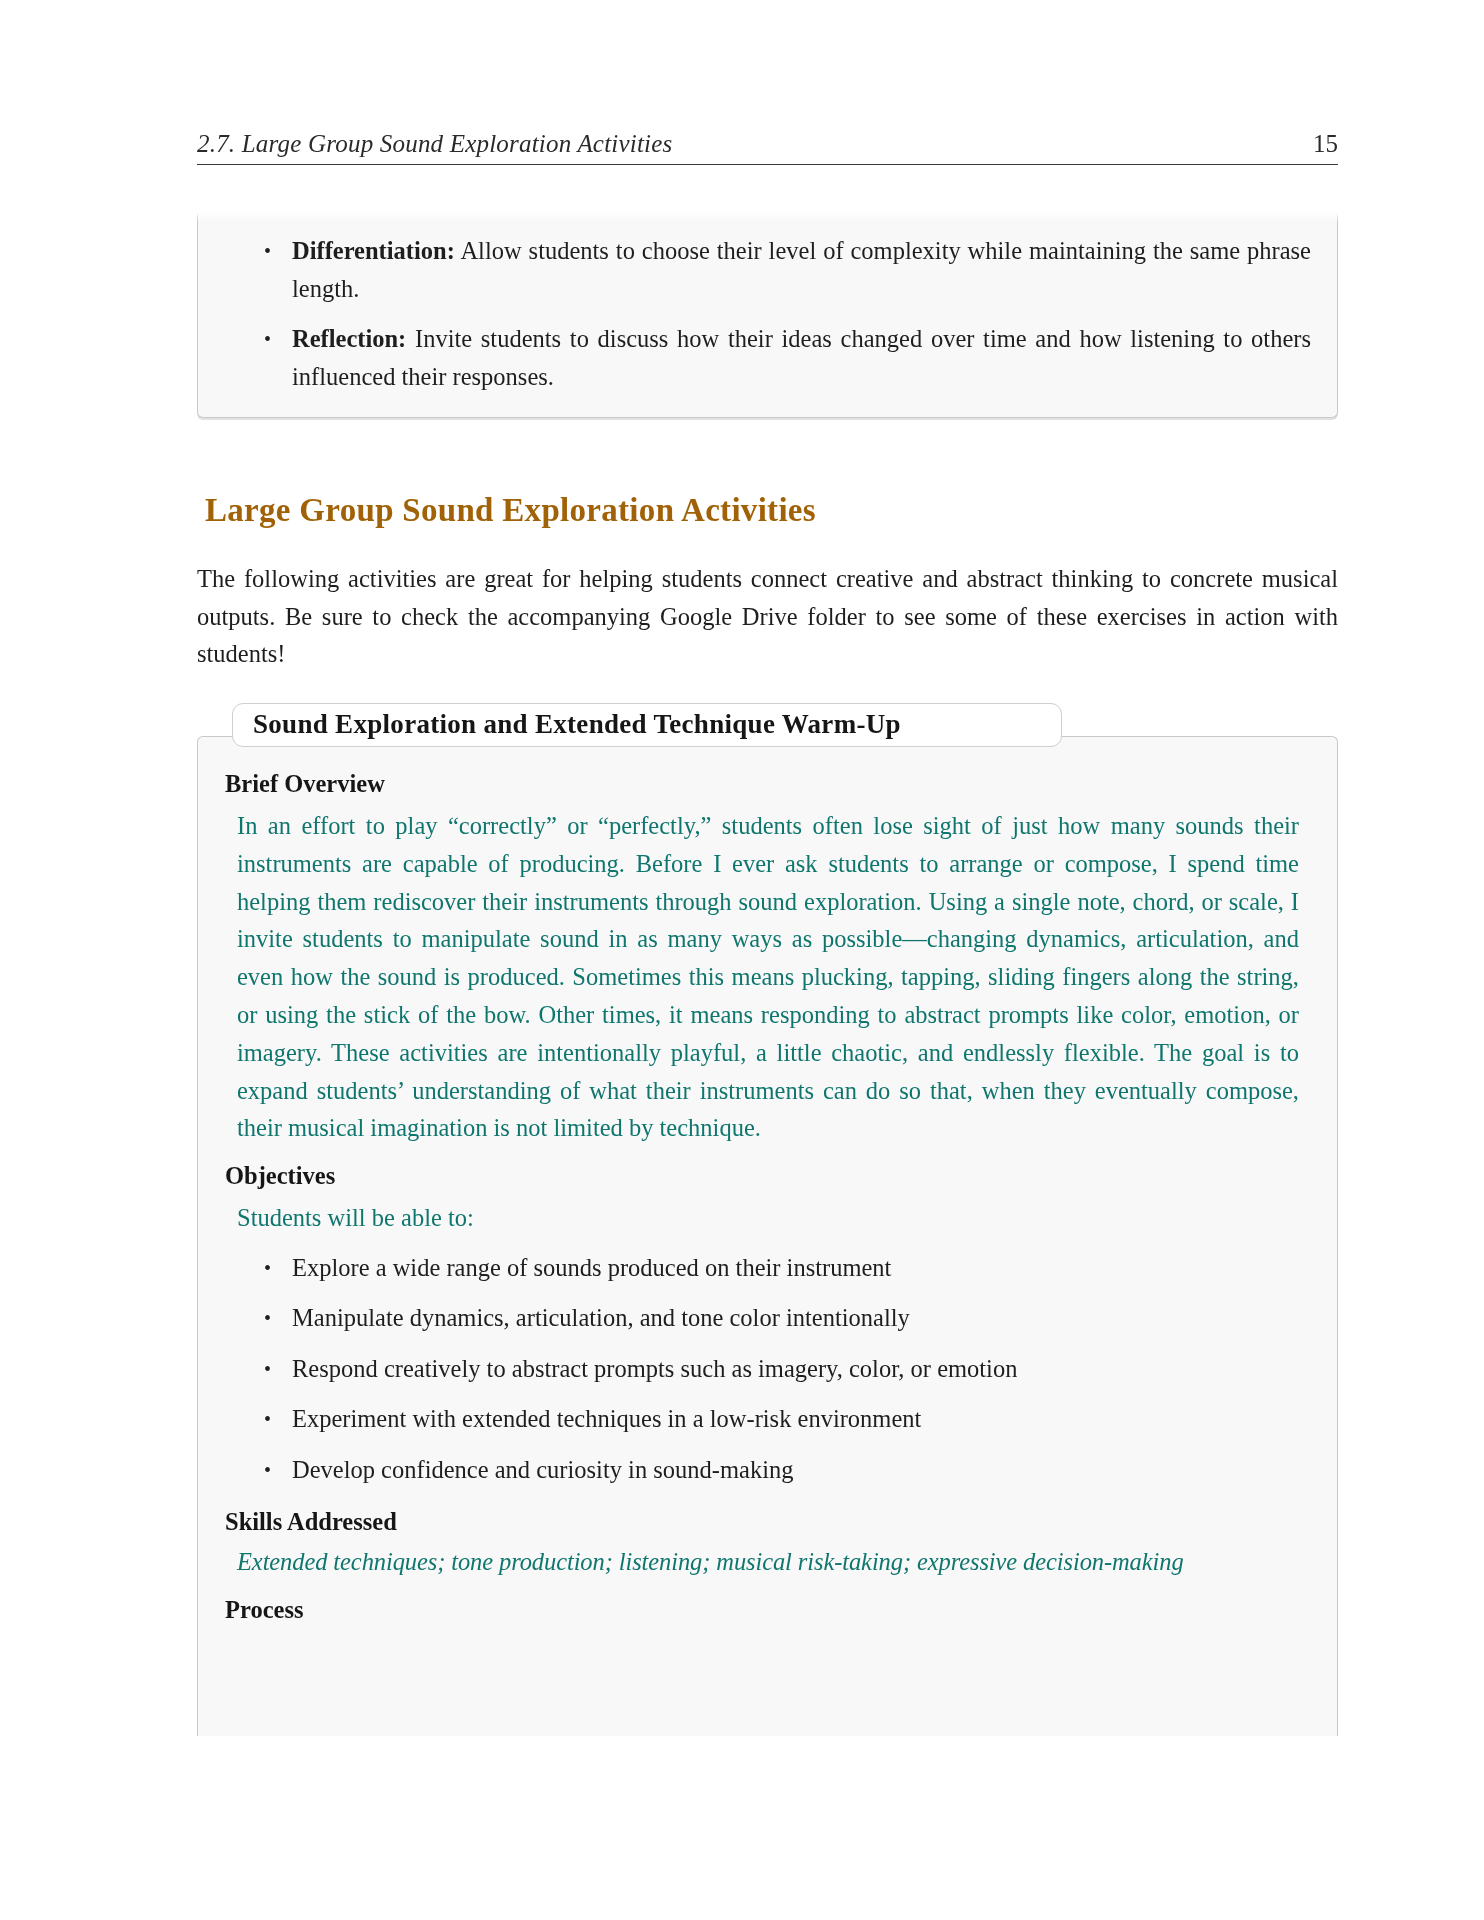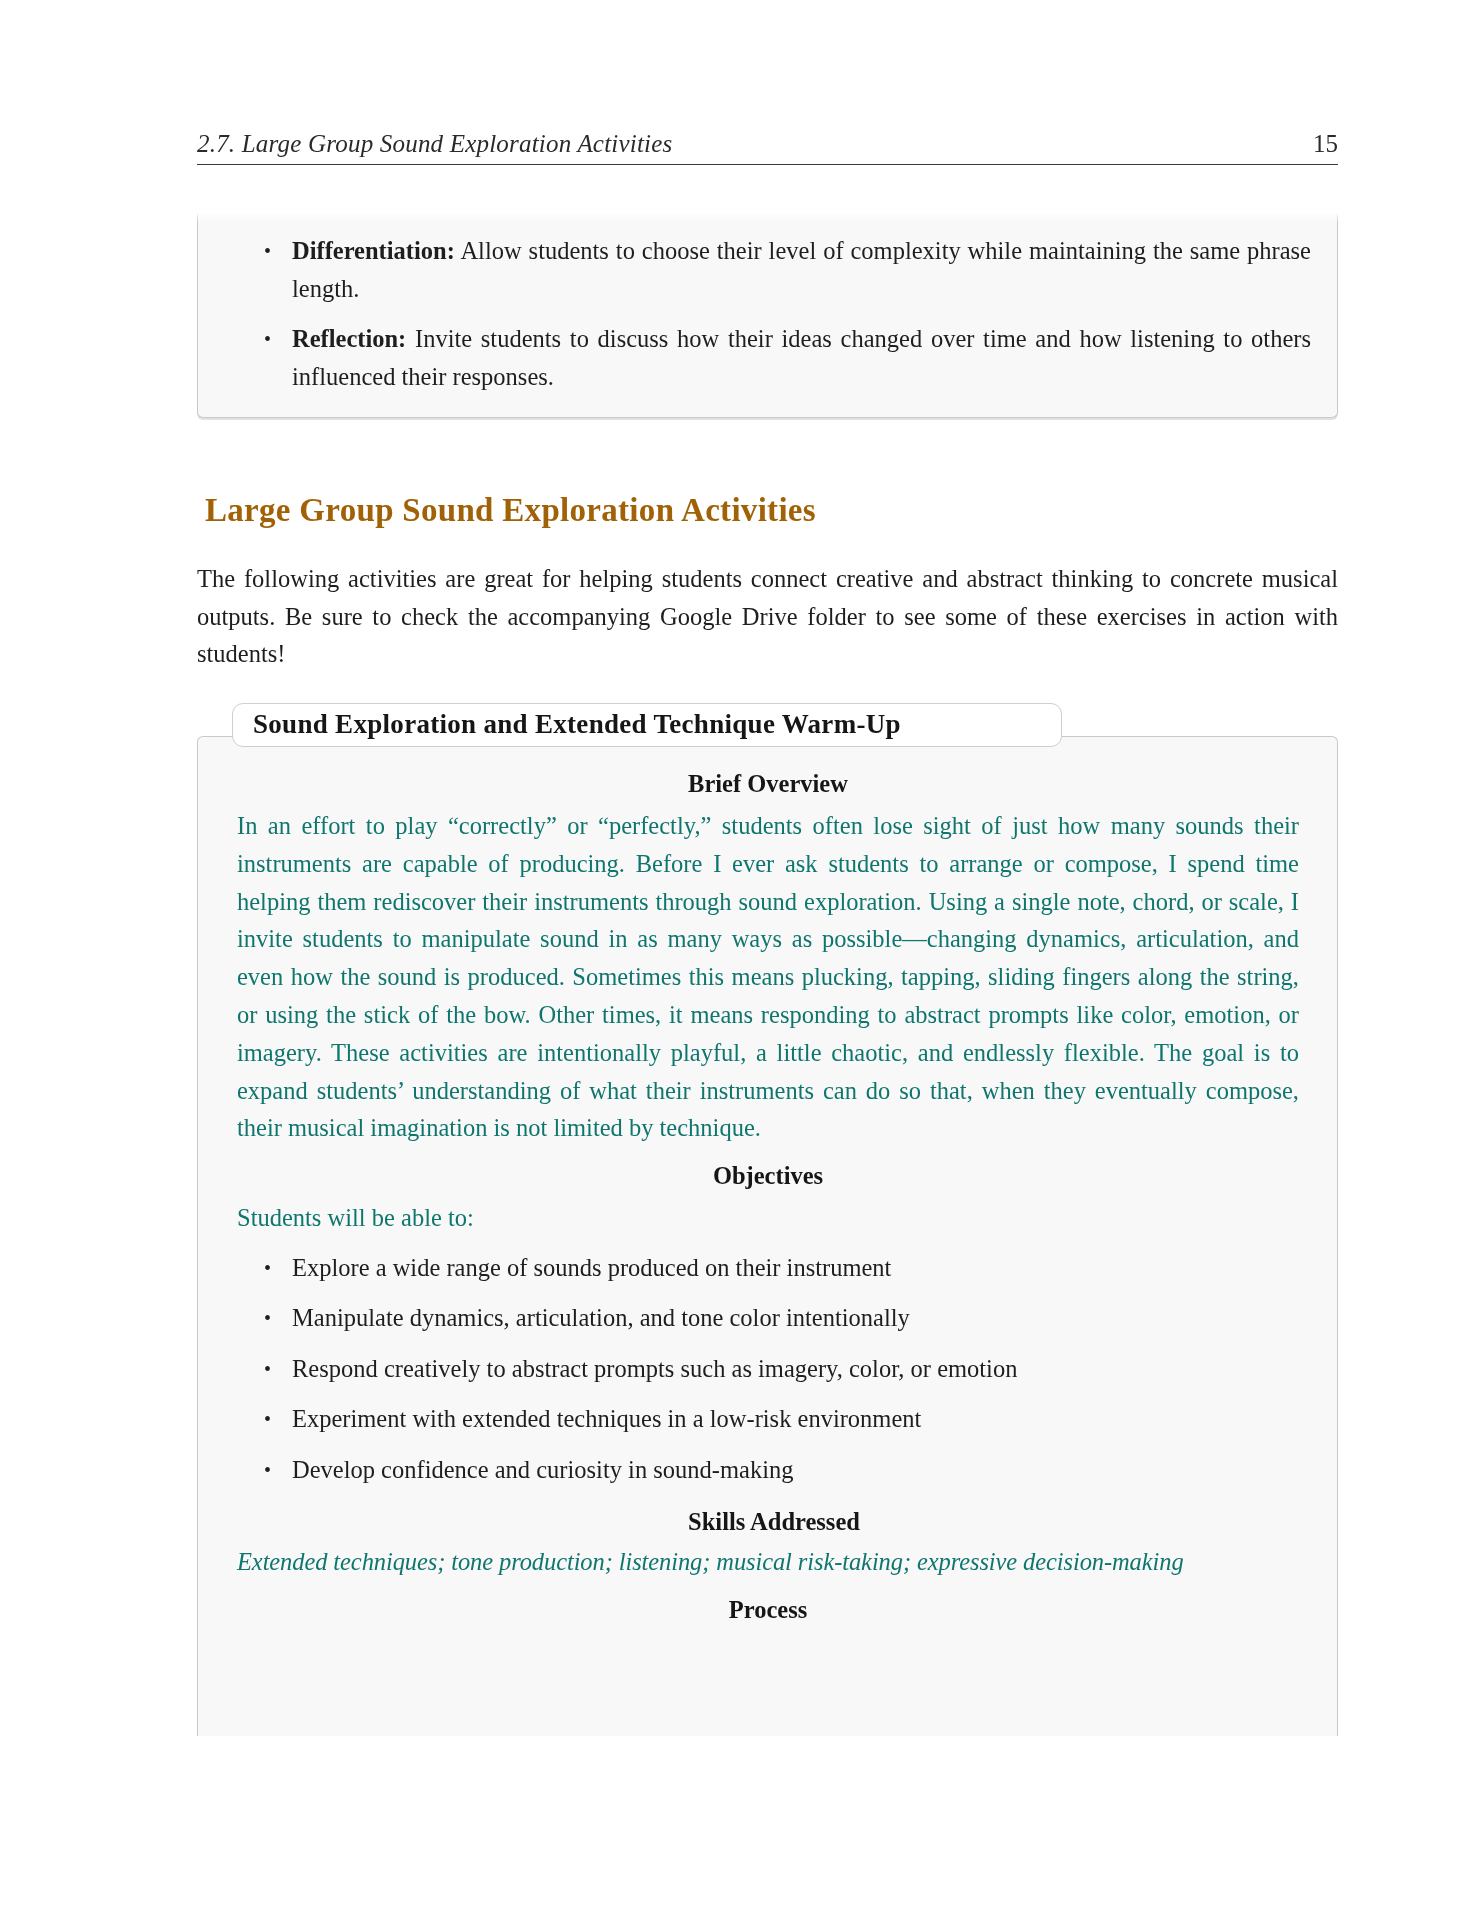--- a/index.html
+++ b/index.html
@@ -153,21 +153,20 @@
     right: 26px;
     top: 30px;
   }
   .sub-heading {
     margin: 0;
     font-family: "Liberation Serif", serif;
     font-weight: bold;
     font-size: 24.5px;
     line-height: 34px;
     color: #161616;
-    text-align: center;
   }
   .activity-content p {
     margin: 12px;
     font-family: "Liberation Serif", serif;
     font-size: 24.5px;
     line-height: 37.8px;
     text-align: justify;
     color: #0f766e;
   }
   .overview-para {
@@ -181,21 +180,20 @@
   }
   .activity-content .bullet-list {
     margin-left: 67px;
     margin-top: 10px;
   }
   .activity-content .bullet-list li {
     margin-bottom: 12.5px;
   }
   .skills-heading {
     margin-top: 16px !important;
-    margin-left: 12px;
   }
   .skills-text {
     font-style: italic;
     margin-top: 4px !important;
     letter-spacing: -0.1px;
   }
   .process-heading {
     margin-top: 12px !important;
   }
 </style>

